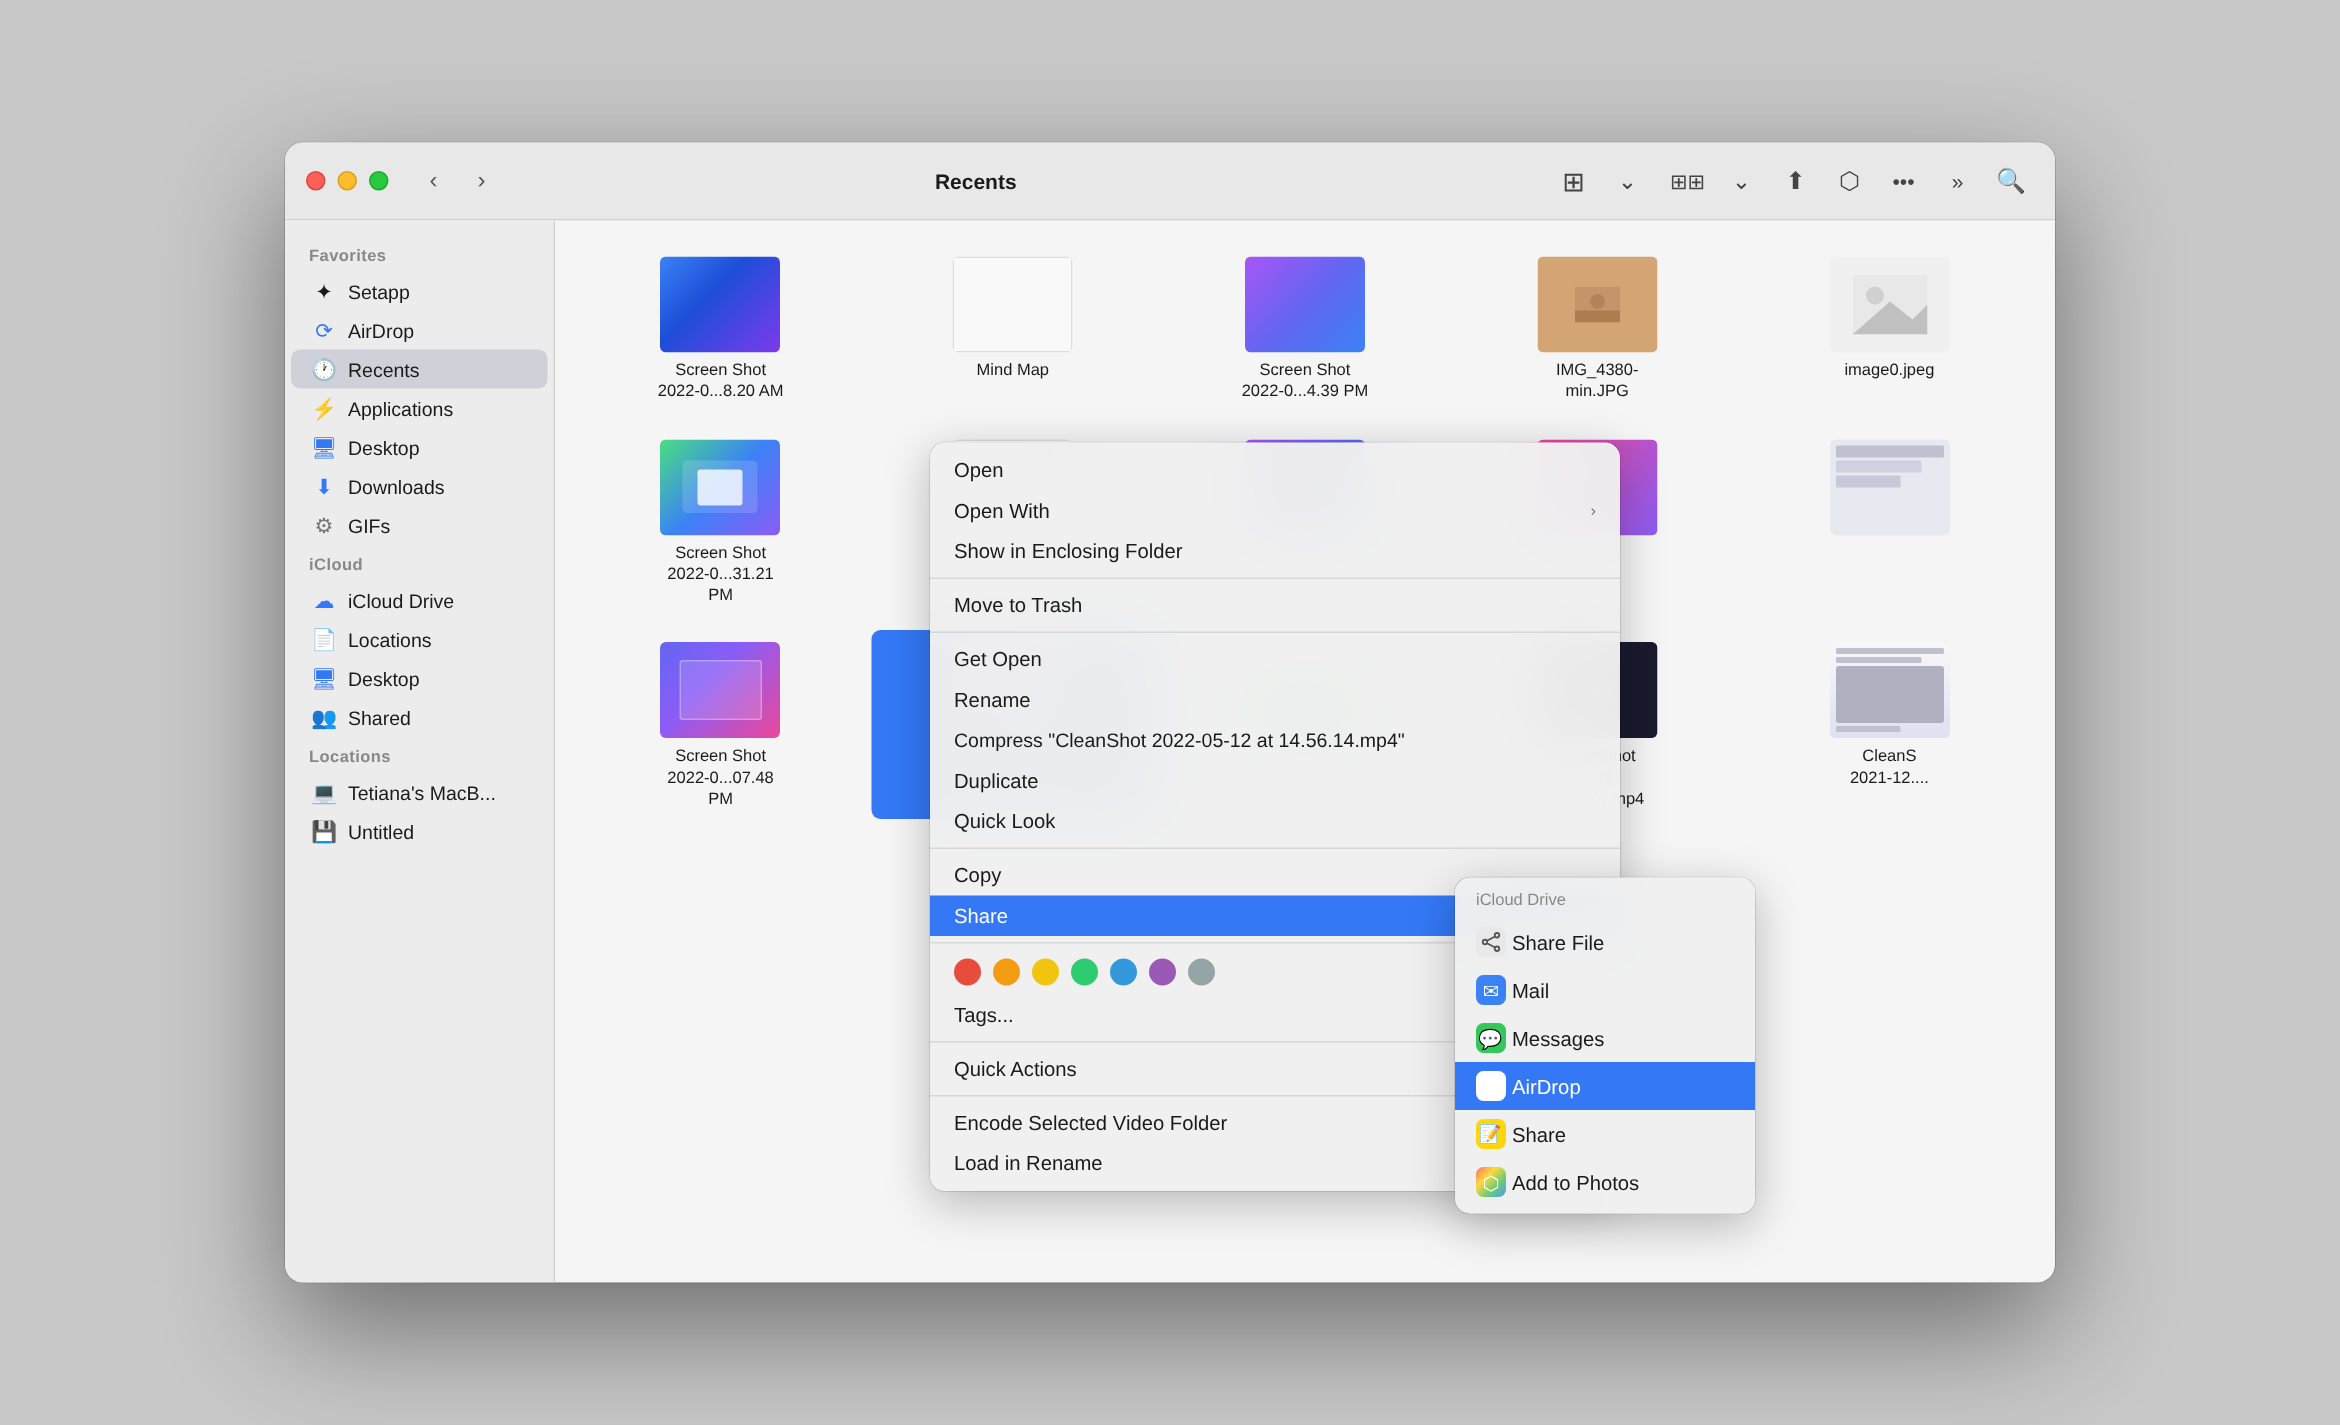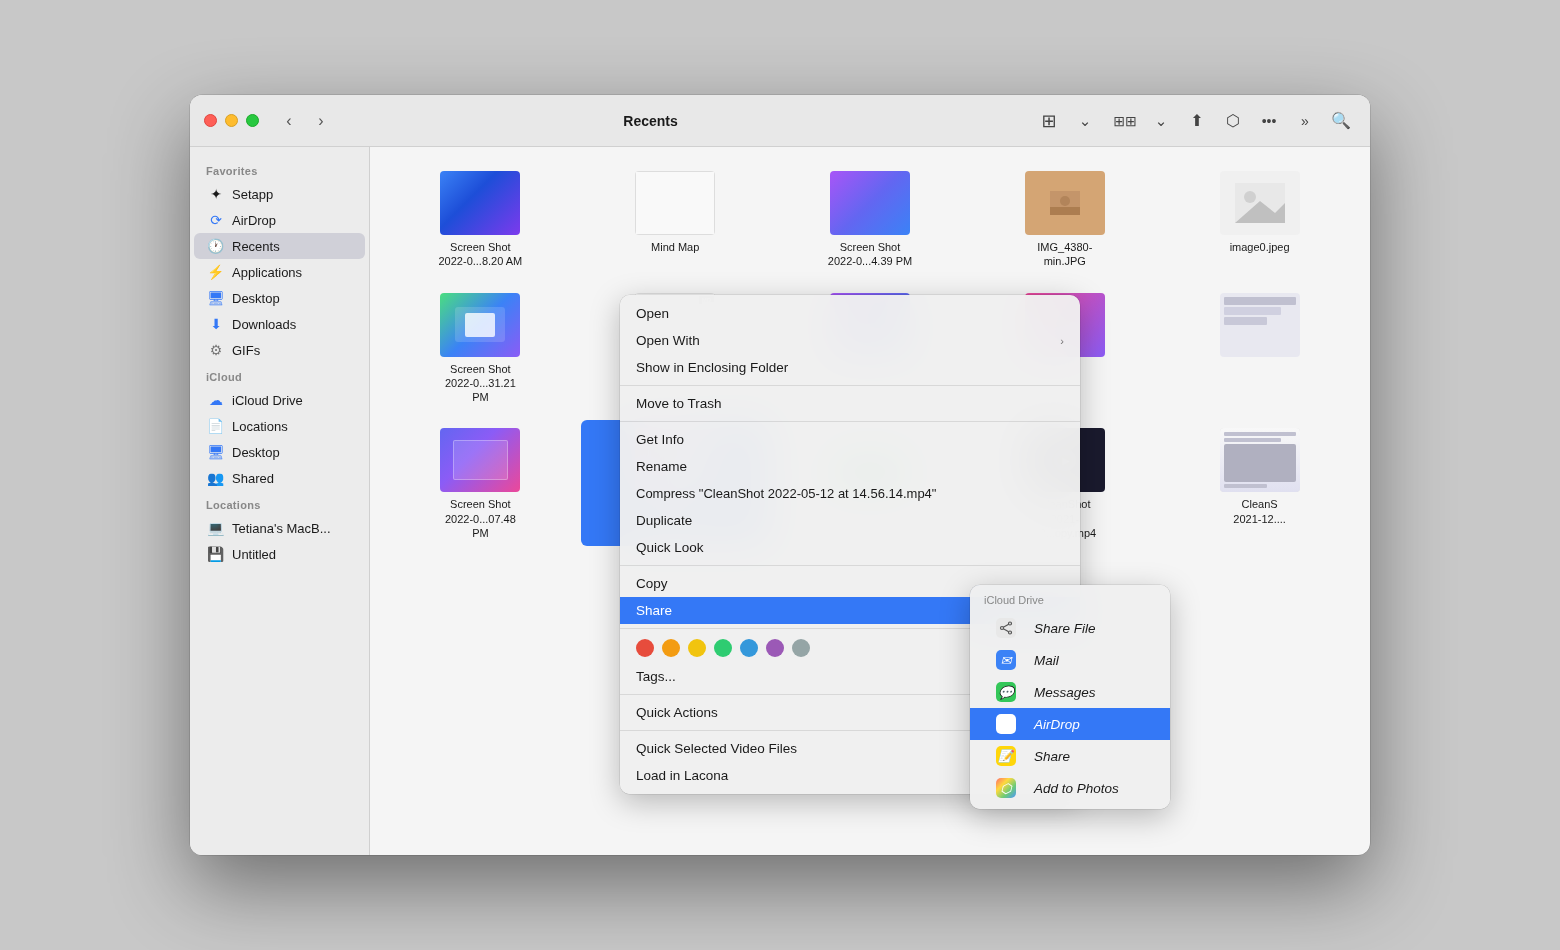--- a/index.html
+++ b/index.html
@@ -311,28 +311,27 @@
       border-radius: 10px;
       box-shadow: 0 8px 30px rgba(0,0,0,0.25), 0 0 0 0.5px rgba(0,0,0,0.15);
       min-width: 200px;
       padding: 5px 0;
       z-index: 200;
       top: 490px;
       left: 780px;
     }
 
     .sub-item {
-      padding: 6px 26px;
+      padding: 6px 14px;
       font-size: 13.5px;
       color: #1a1a1a;
       cursor: pointer;
       display: flex;
       align-items: center;
-      gap: 18px;
-      font-style: italic;
+      gap: 4px;
     }
     .sub-item.active-hover { background: #3478f6; color: white; }
     .sub-item.active-hover .sub-icon { filter: brightness(10); }
 
     .sub-icon {
       width: 20px;
       height: 20px;
       border-radius: 5px;
       display: flex;
       align-items: center;
@@ -600,21 +599,21 @@
     </div>
     <div class="context-item">
       <span>Show in Enclosing Folder</span>
     </div>
     <div class="context-separator"></div>
     <div class="context-item">
       <span>Move to Trash</span>
     </div>
     <div class="context-separator"></div>
     <div class="context-item">
-      <span>Get Info</span>
+      <span>Get Open</span>
     </div>
     <div class="context-item">
       <span>Rename</span>
     </div>
     <div class="context-item" style="font-size:13px;">
       <span>Compress "CleanShot 2022-05-12 at 14.56.14.mp4"</span>
     </div>
     <div class="context-item">
       <span>Duplicate</span>
     </div>
@@ -642,24 +641,24 @@
     <div class="context-item">
       <span>Tags...</span>
     </div>
     <div class="context-separator"></div>
     <div class="context-item">
       <span>Quick Actions</span>
       <span class="context-chevron">›</span>
     </div>
     <div class="context-separator"></div>
     <div class="context-item">
-      <span>Quick Selected Video Files</span>
-    </div>
-    <div class="context-item">
-      <span>Load in Lacona</span>
+      <span>Encode Selected Video Folder</span>
+    </div>
+    <div class="context-item">
+      <span>Load in Rename</span>
     </div>
   </div>
 
   <div class="sub-context-menu">
     <div class="icloud-label">iCloud Drive</div>
 
     <div class="sub-item">
       <div class="sub-icon sub-icon-share">
         <svg width="14" height="14" viewBox="0 0 14 14" fill="none">
           <circle cx="11" cy="2.5" r="1.5" stroke="#555" stroke-width="1.2"></circle>

